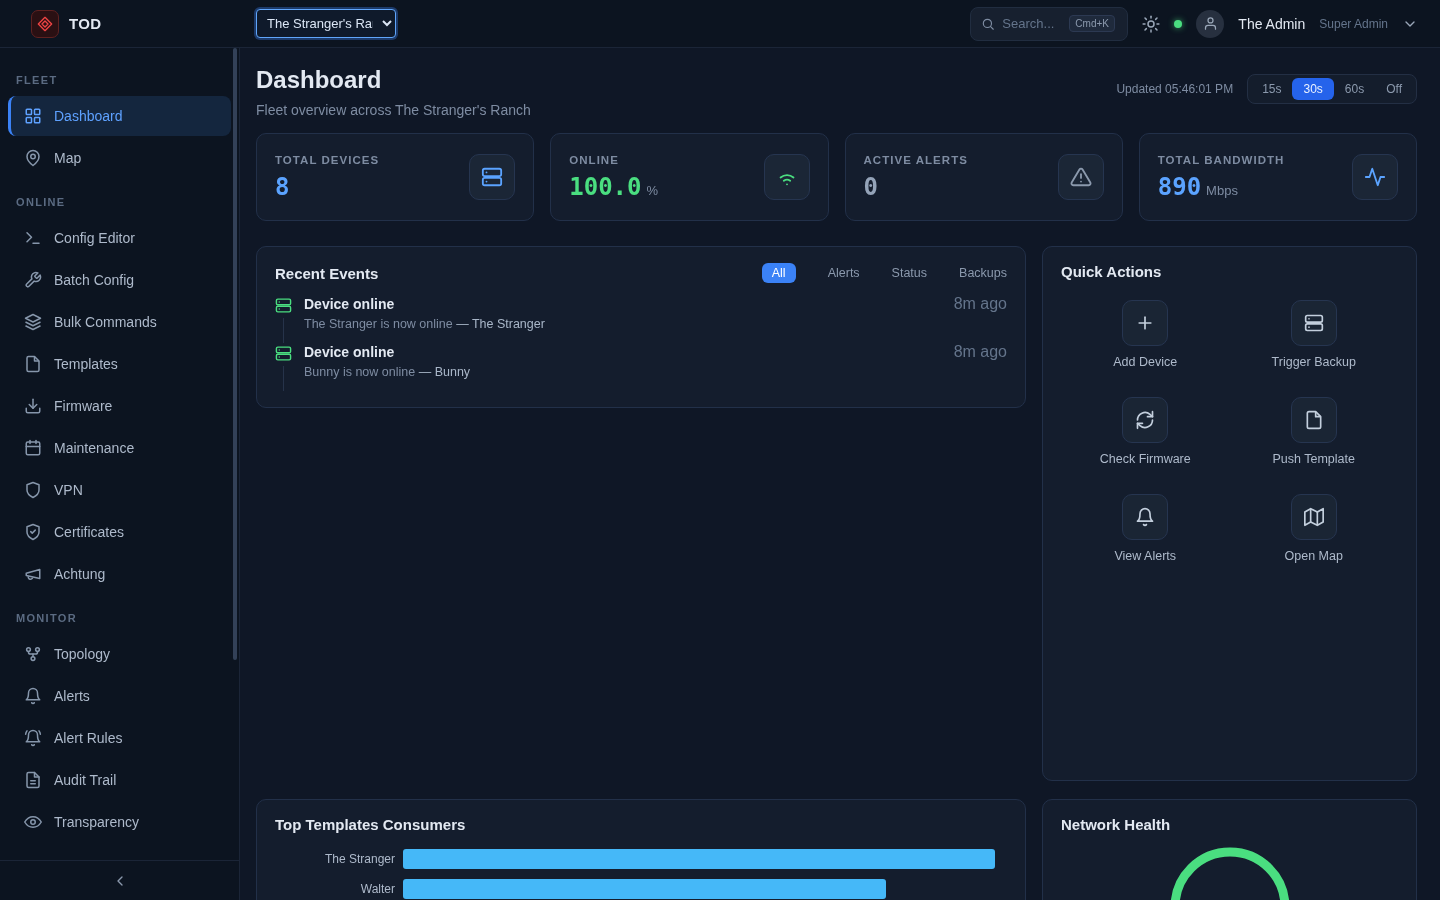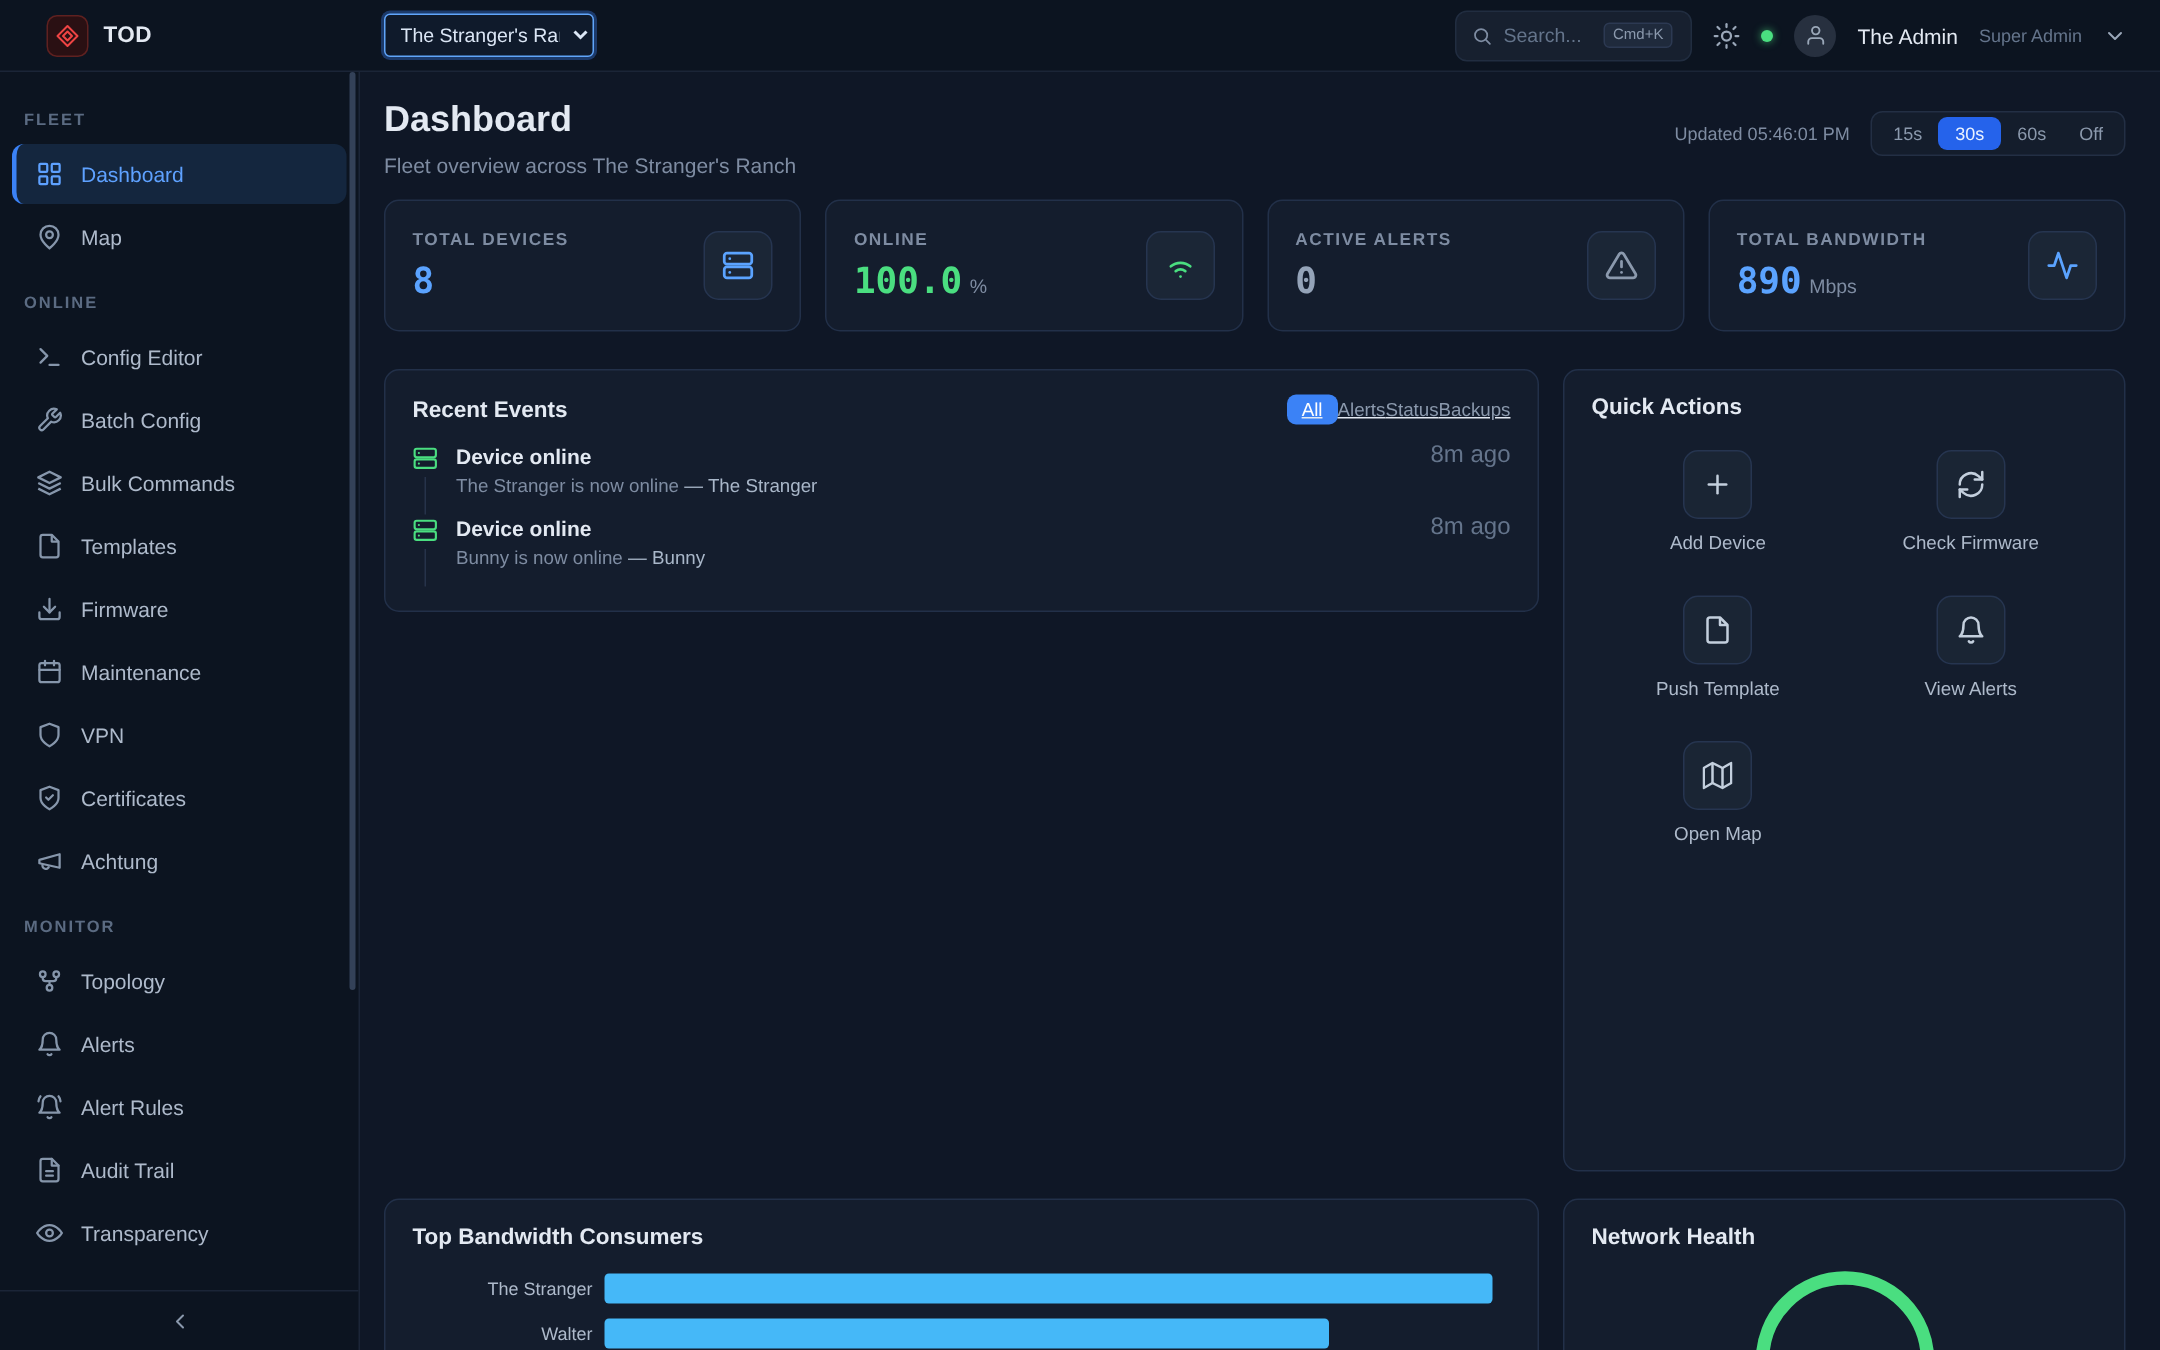--- a/index.html
+++ b/index.html
@@ -70,21 +70,21 @@
   .v-blue { color:#5ba3ff; } .v-green { color:#4ade80; } .v-muted { color:#94a3b8; }
   .stat-ic { width:46px; height:46px; border-radius:10px; background:#1b2636; border:1px solid #263550; display:flex; align-items:center; justify-content:center; }
   .stat-ic svg { width:22px; height:22px; }
   .ic-blue { color:#5ba3ff; } .ic-green { color:#4ade80; } .ic-muted { color:#8b99ad; }
 
   .content-grid { display:grid; grid-template-columns:1fr 375px; grid-template-rows:535px auto; gap:18px 16px; margin-top:25px; }
   .card-title { font-size:15px; font-weight:600; color:#e3e9f2; }
 
   .events-card { grid-column:1; grid-row:1; align-self:start; padding:16px 18px; }
   .events-head { display:flex; align-items:center; justify-content:space-between; margin-bottom:12px; }
-  .filters { display:flex; align-items:center; gap:0;text-decoration:underline; }
+  .filters { display:flex; align-items:center; gap:32px; }
   .filter { font-size:12.5px; color:#8b99ad; cursor:pointer; }
   .filter.active { background:#3b82f6; color:#fff; padding:3px 10px; border-radius:6px; }
   .event { display:flex; gap:12px; }
   .ev-icon-col { display:flex; flex-direction:column; align-items:center; }
   .ev-ic { color:#4ade80; display:flex; margin-top:2px; } .ev-ic svg { width:17px; height:17px; }
   .ev-line { width:1px; flex:1; background:#26334a; margin-top:4px; min-height:16px; }
   .ev-body { flex:1; padding-bottom:12px; }
   .ev-top { display:flex; justify-content:space-between; align-items:center; }
   .ev-title { font-size:14px; font-weight:600; }
   .ev-time { font-size:16px; color:#64748b; }
@@ -506,20 +506,31 @@
               <div class="qa-btn">
                   <svg viewBox="0 0 24 24" fill="none" stroke="currentColor" stroke-width="2" stroke-linecap="round">
                     <line x1="12" y1="5" x2="12" y2="19"></line>
                     <line x1="5" y1="12" x2="19" y2="12"></line>
                   </svg>
                 </div>
               <div class="qa-label">Add Device</div>
             </div>
             <div class="qa">
               <div class="qa-btn">
+                  <svg viewBox="0 0 24 24" fill="none" stroke="currentColor" stroke-width="2" stroke-linecap="round">
+                    <rect x="2" y="3" width="20" height="8" rx="2"></rect>
+                    <rect x="2" y="13" width="20" height="8" rx="2"></rect>
+                    <line x1="6" y1="7" x2="6.01" y2="7"></line>
+                    <line x1="6" y1="17" x2="6.01" y2="17"></line>
+                  </svg>
+                </div>
+              <div class="qa-label">Trigger Backup</div>
+            </div>
+            <div class="qa">
+              <div class="qa-btn">
                   <svg viewBox="0 0 24 24" fill="none" stroke="currentColor" stroke-width="2" stroke-linecap="round" stroke-linejoin="round">
                     <path d="M21 2v6h-6"></path>
                     <path d="M3 12a9 9 0 0 1 15-6.7L21 8"></path>
                     <path d="M3 22v-6h6"></path>
                     <path d="M21 12a9 9 0 0 1-15 6.7L3 16"></path>
                   </svg>
                 </div>
               <div class="qa-label">Check Firmware</div>
             </div>
             <div class="qa">
@@ -548,21 +559,21 @@
                     <line x1="16" y1="6" x2="16" y2="22"></line>
                   </svg>
                 </div>
               <div class="qa-label">Open Map</div>
             </div>
           </div>
         </div>
       </div>
 
       <div class="card bw-card">
-        <span class="card-title">Top Bandwidth Consumers</span>
+        <span class="card-title">Top Templates Consumers</span>
         <div class="bw-rows">
           <div class="bw-row">
             <div class="bw-label">The Stranger</div>
             <div class="bw-track">
                 <div class="bw-bar" style="width: 98%;"></div>
               </div>
           </div>
           <div class="bw-row">
             <div class="bw-label">Walter</div>
             <div class="bw-track">

